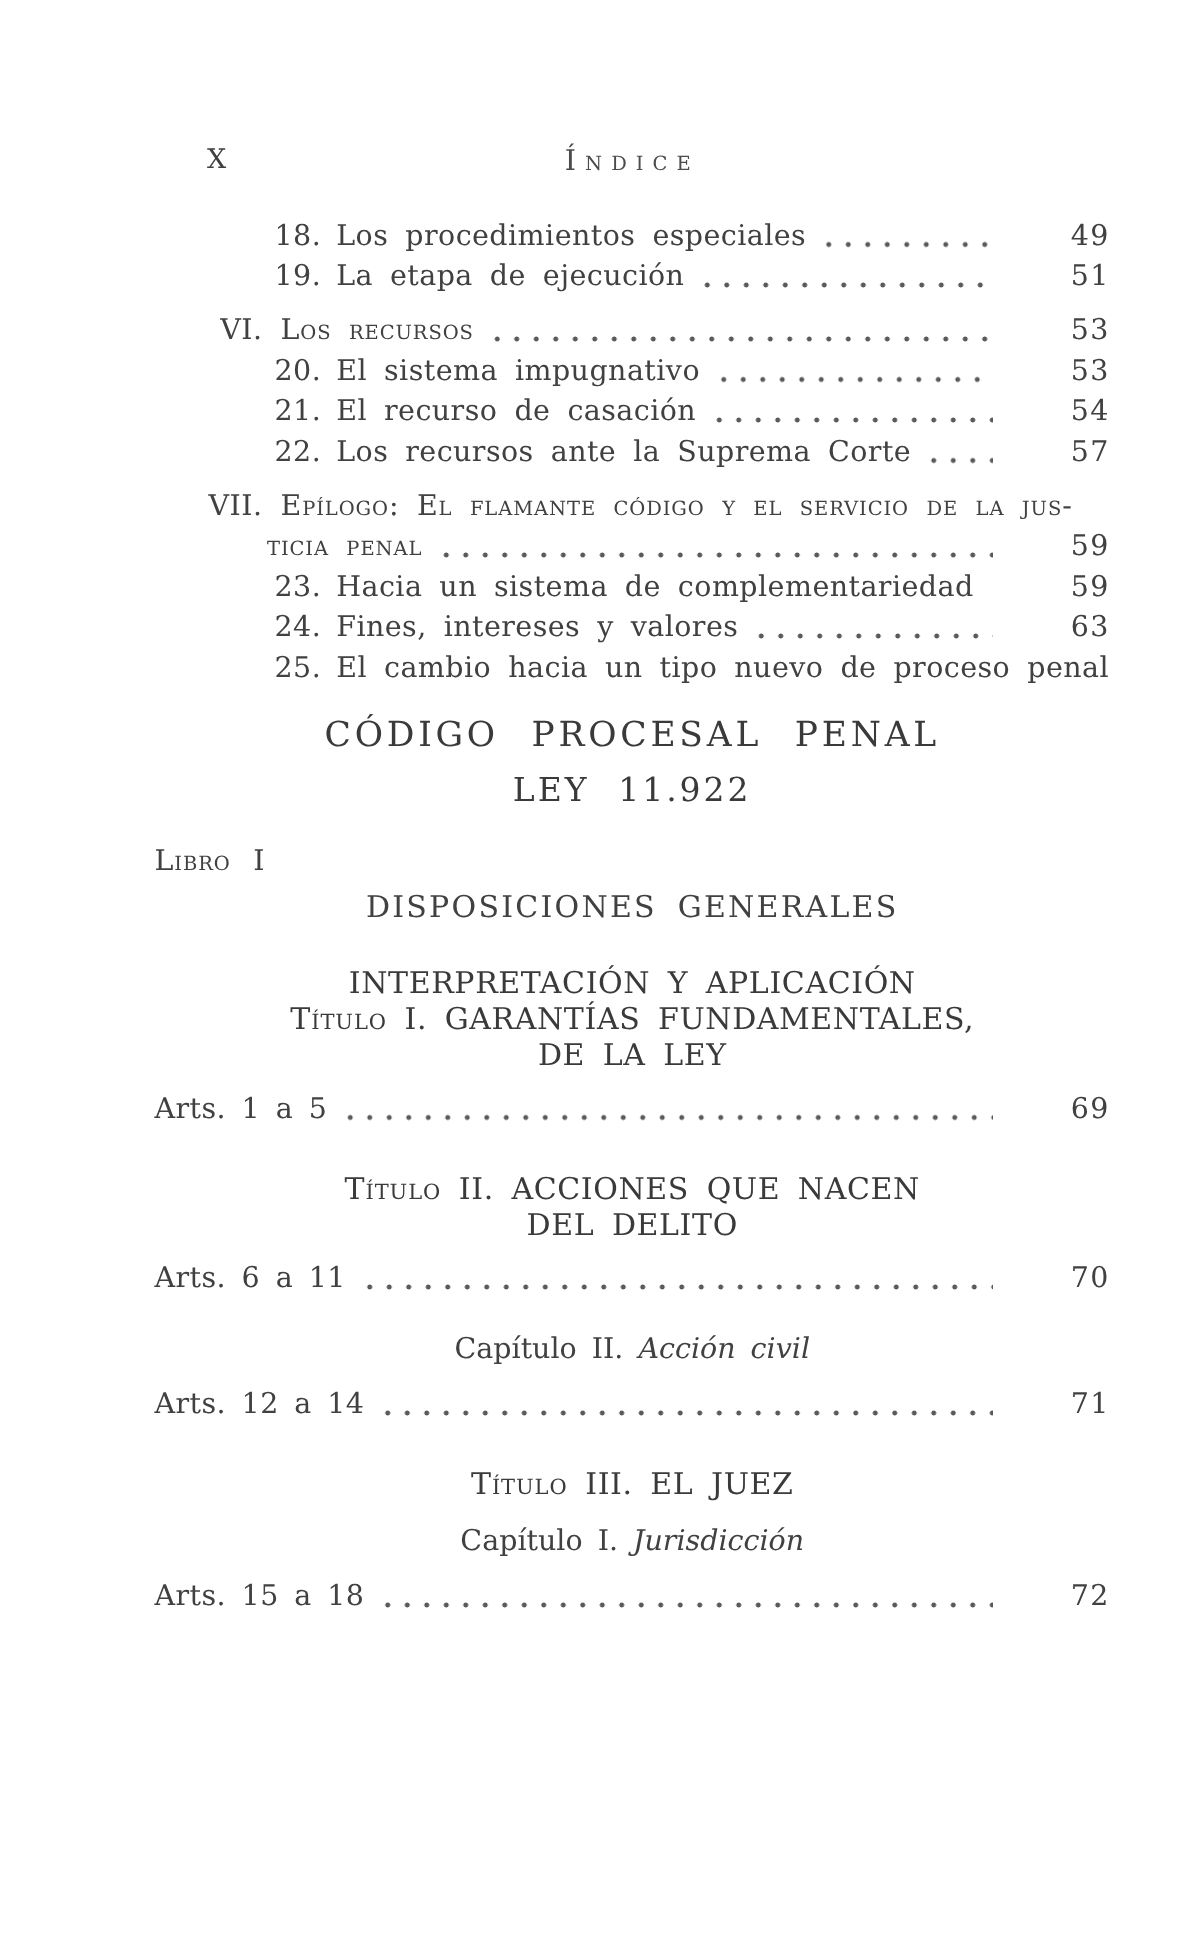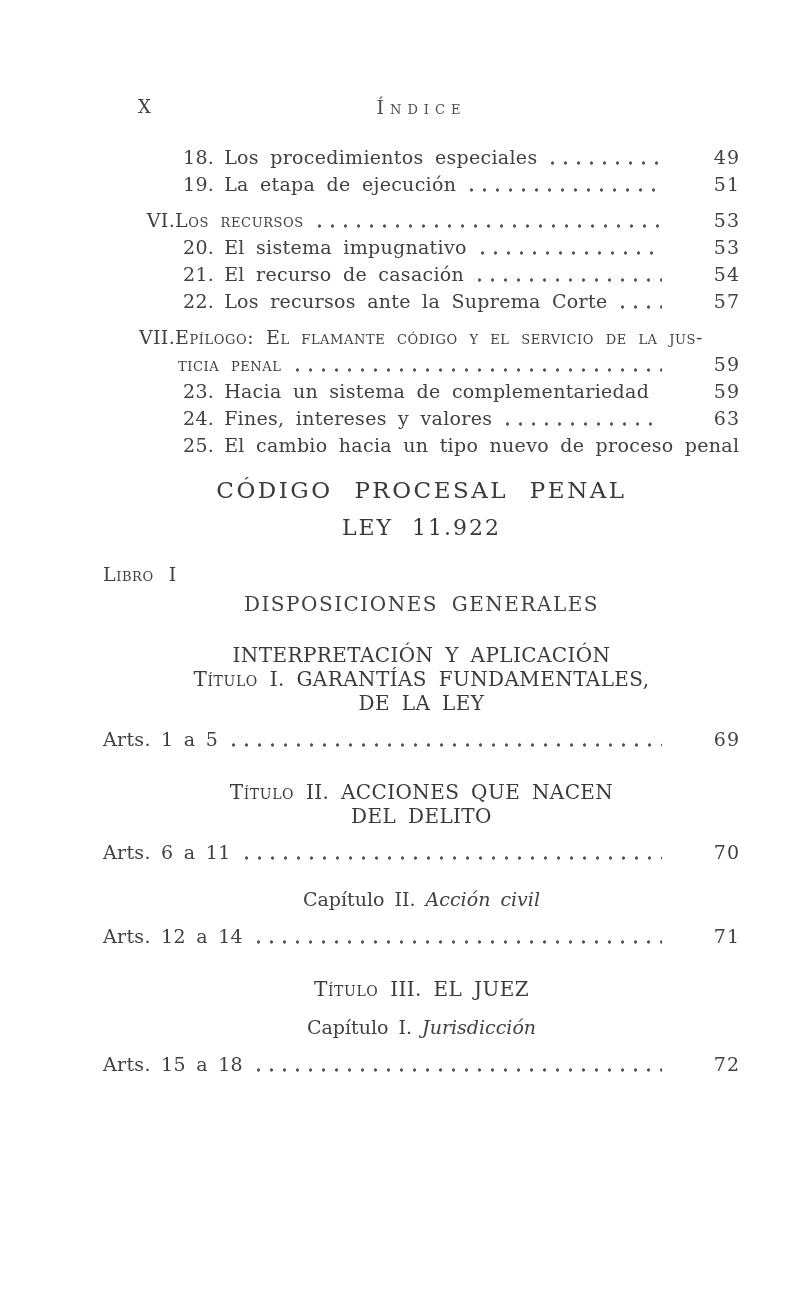--- a/index.html
+++ b/index.html
@@ -46,21 +46,21 @@
     font-size: 19px;
     letter-spacing: 0.3px;
     word-spacing: 5px;
   }
   .toc-row { display: flex; align-items: baseline; line-height: 27px; }
   .toc-row.gap-above { margin-top: 9px; }
   .toc-row .num { flex: none; white-space: pre; }
   .toc-row.item .num { margin-left: 80px; min-width: 28px; }
   .toc-row.item .text { margin-left: 10px; }
   .toc-row.section .num { min-width: 72px; text-align: right; }
-  .toc-row.section .text { margin-left: 0; }
+  .toc-row.section .text { margin-left: 12px; }
   .toc-row.cont { padding-left: 75px; }
   .toc-row .text { flex: none; white-space: pre; }
   .sc { font-variant: small-caps; letter-spacing: 0.6px; }
   .leader {
     flex: 1 1 auto;
     align-self: stretch;
     margin: 0 8px 0 7px;
     background-image: radial-gradient(circle, var(--dot) 1.4px, rgba(0,0,0,0) 1.9px);
     background-size: 13px 8px;
     background-repeat: repeat-x;

